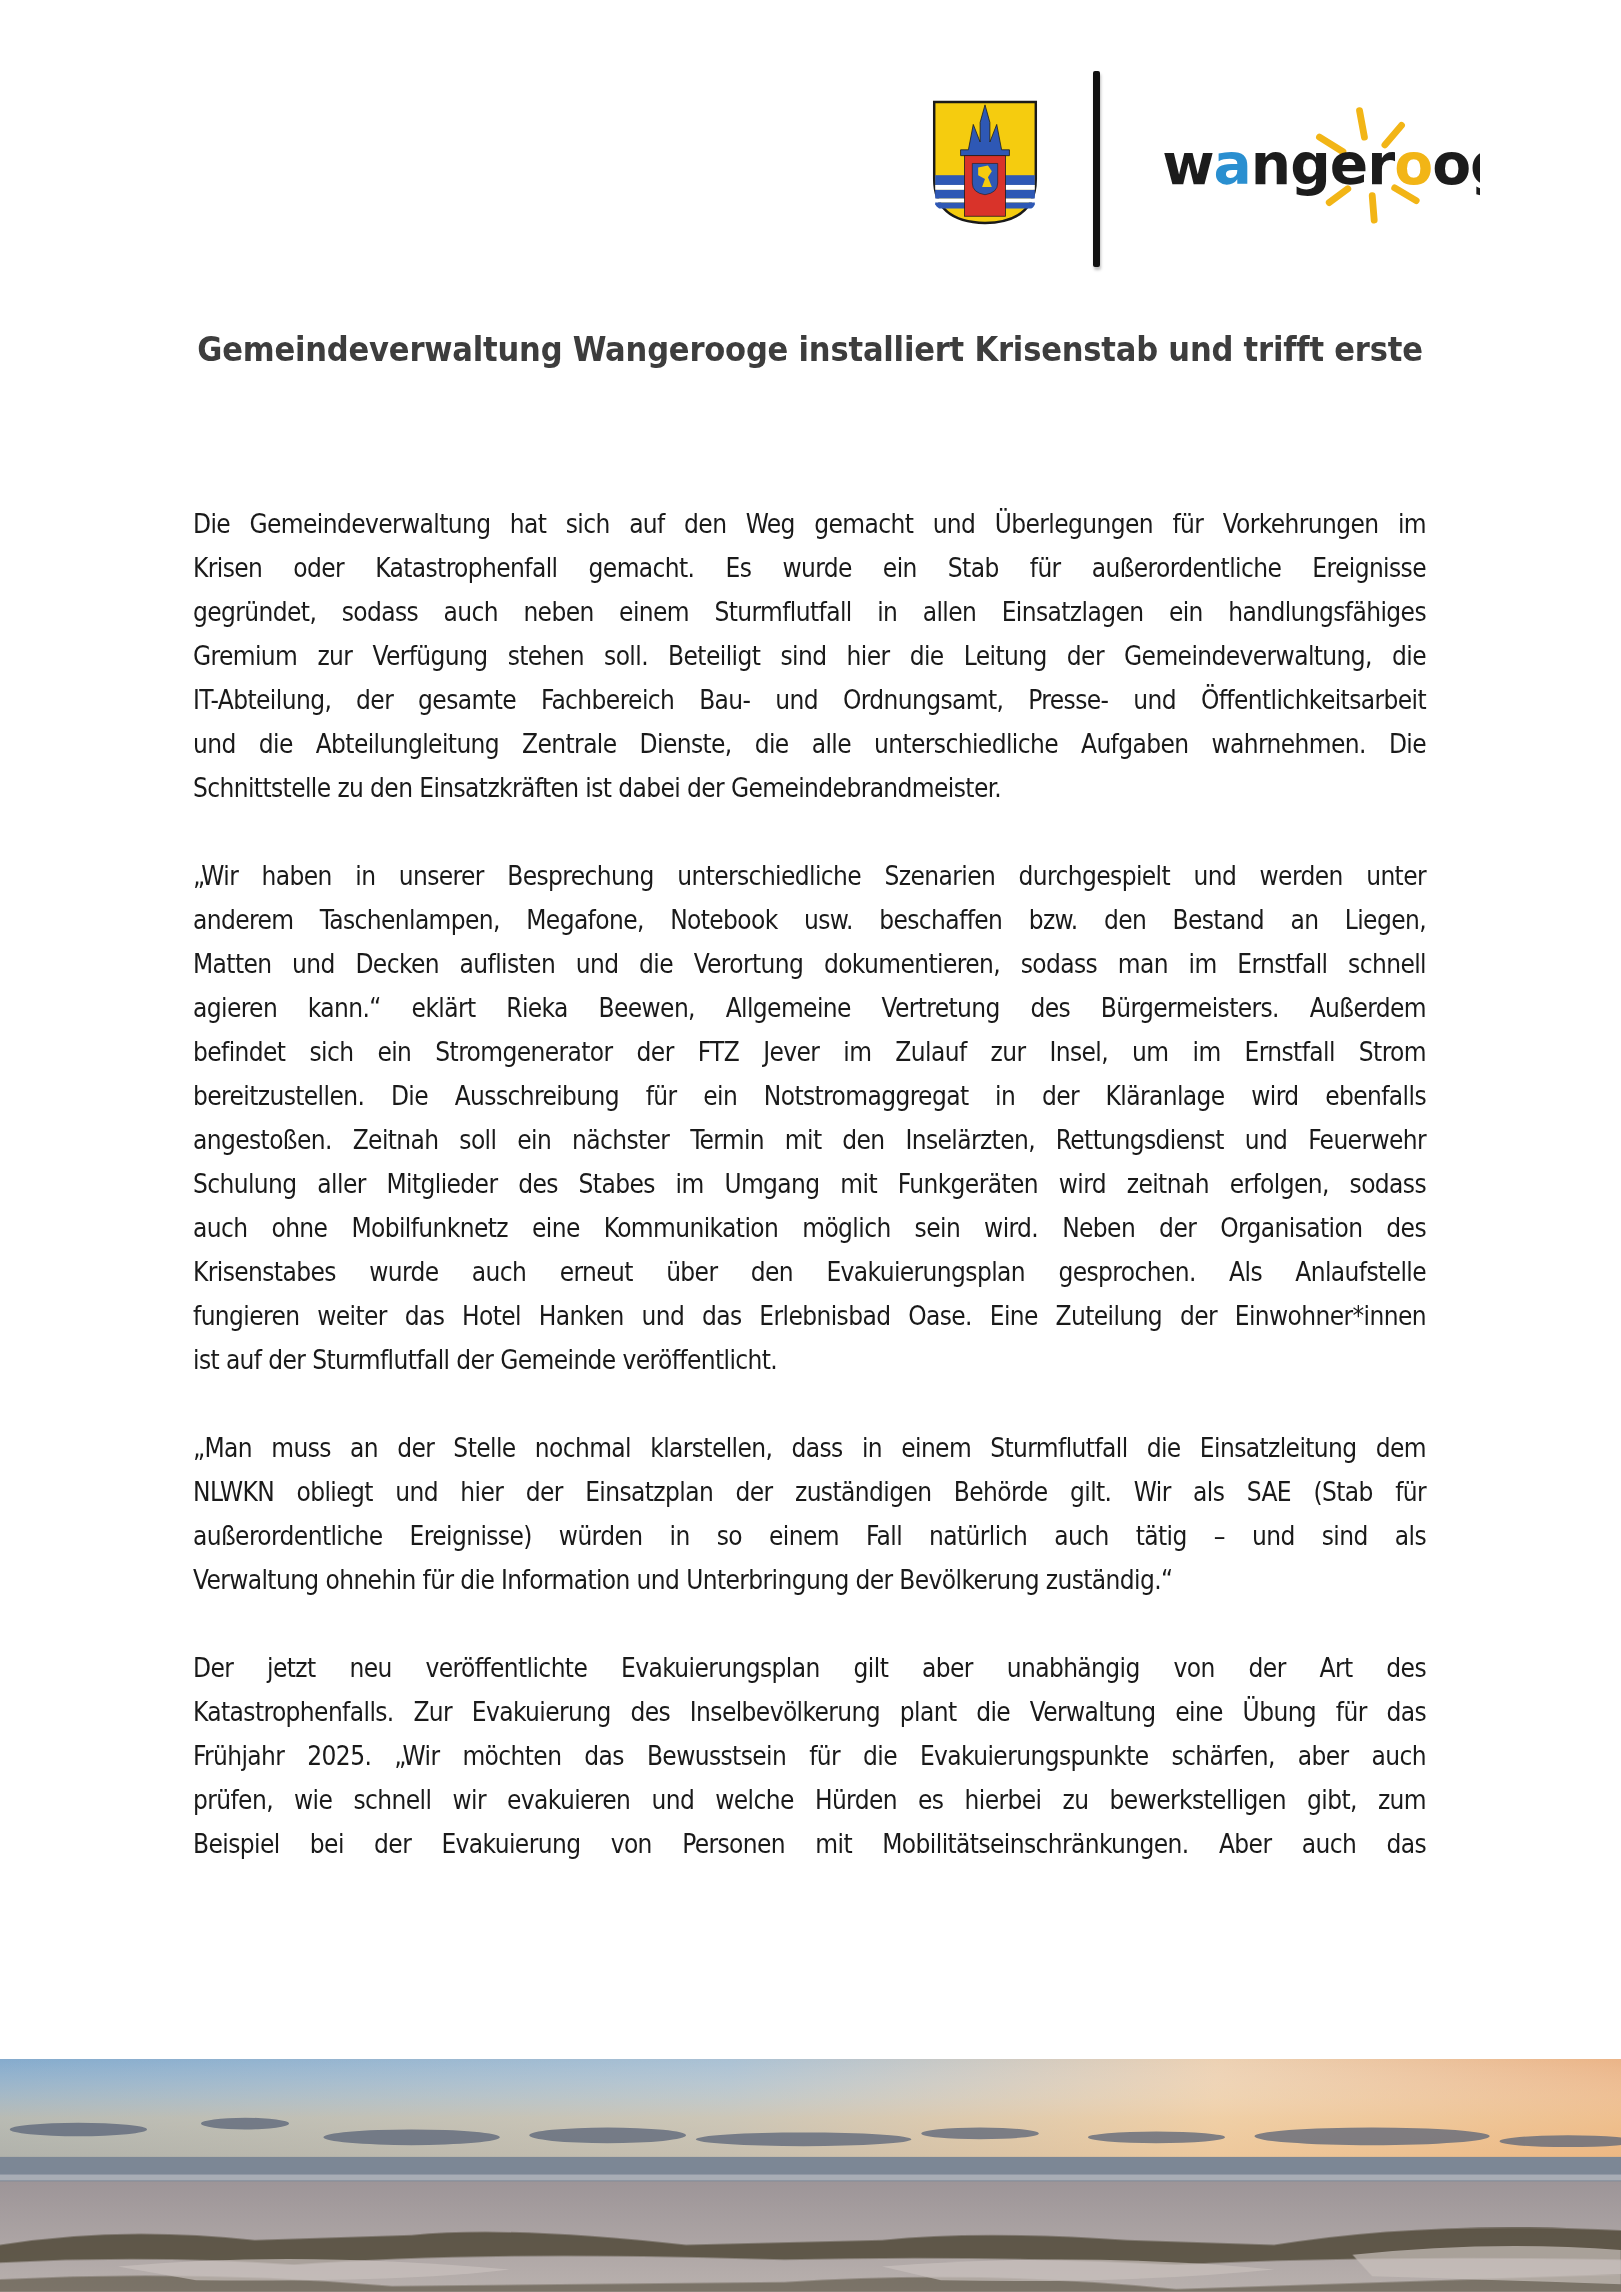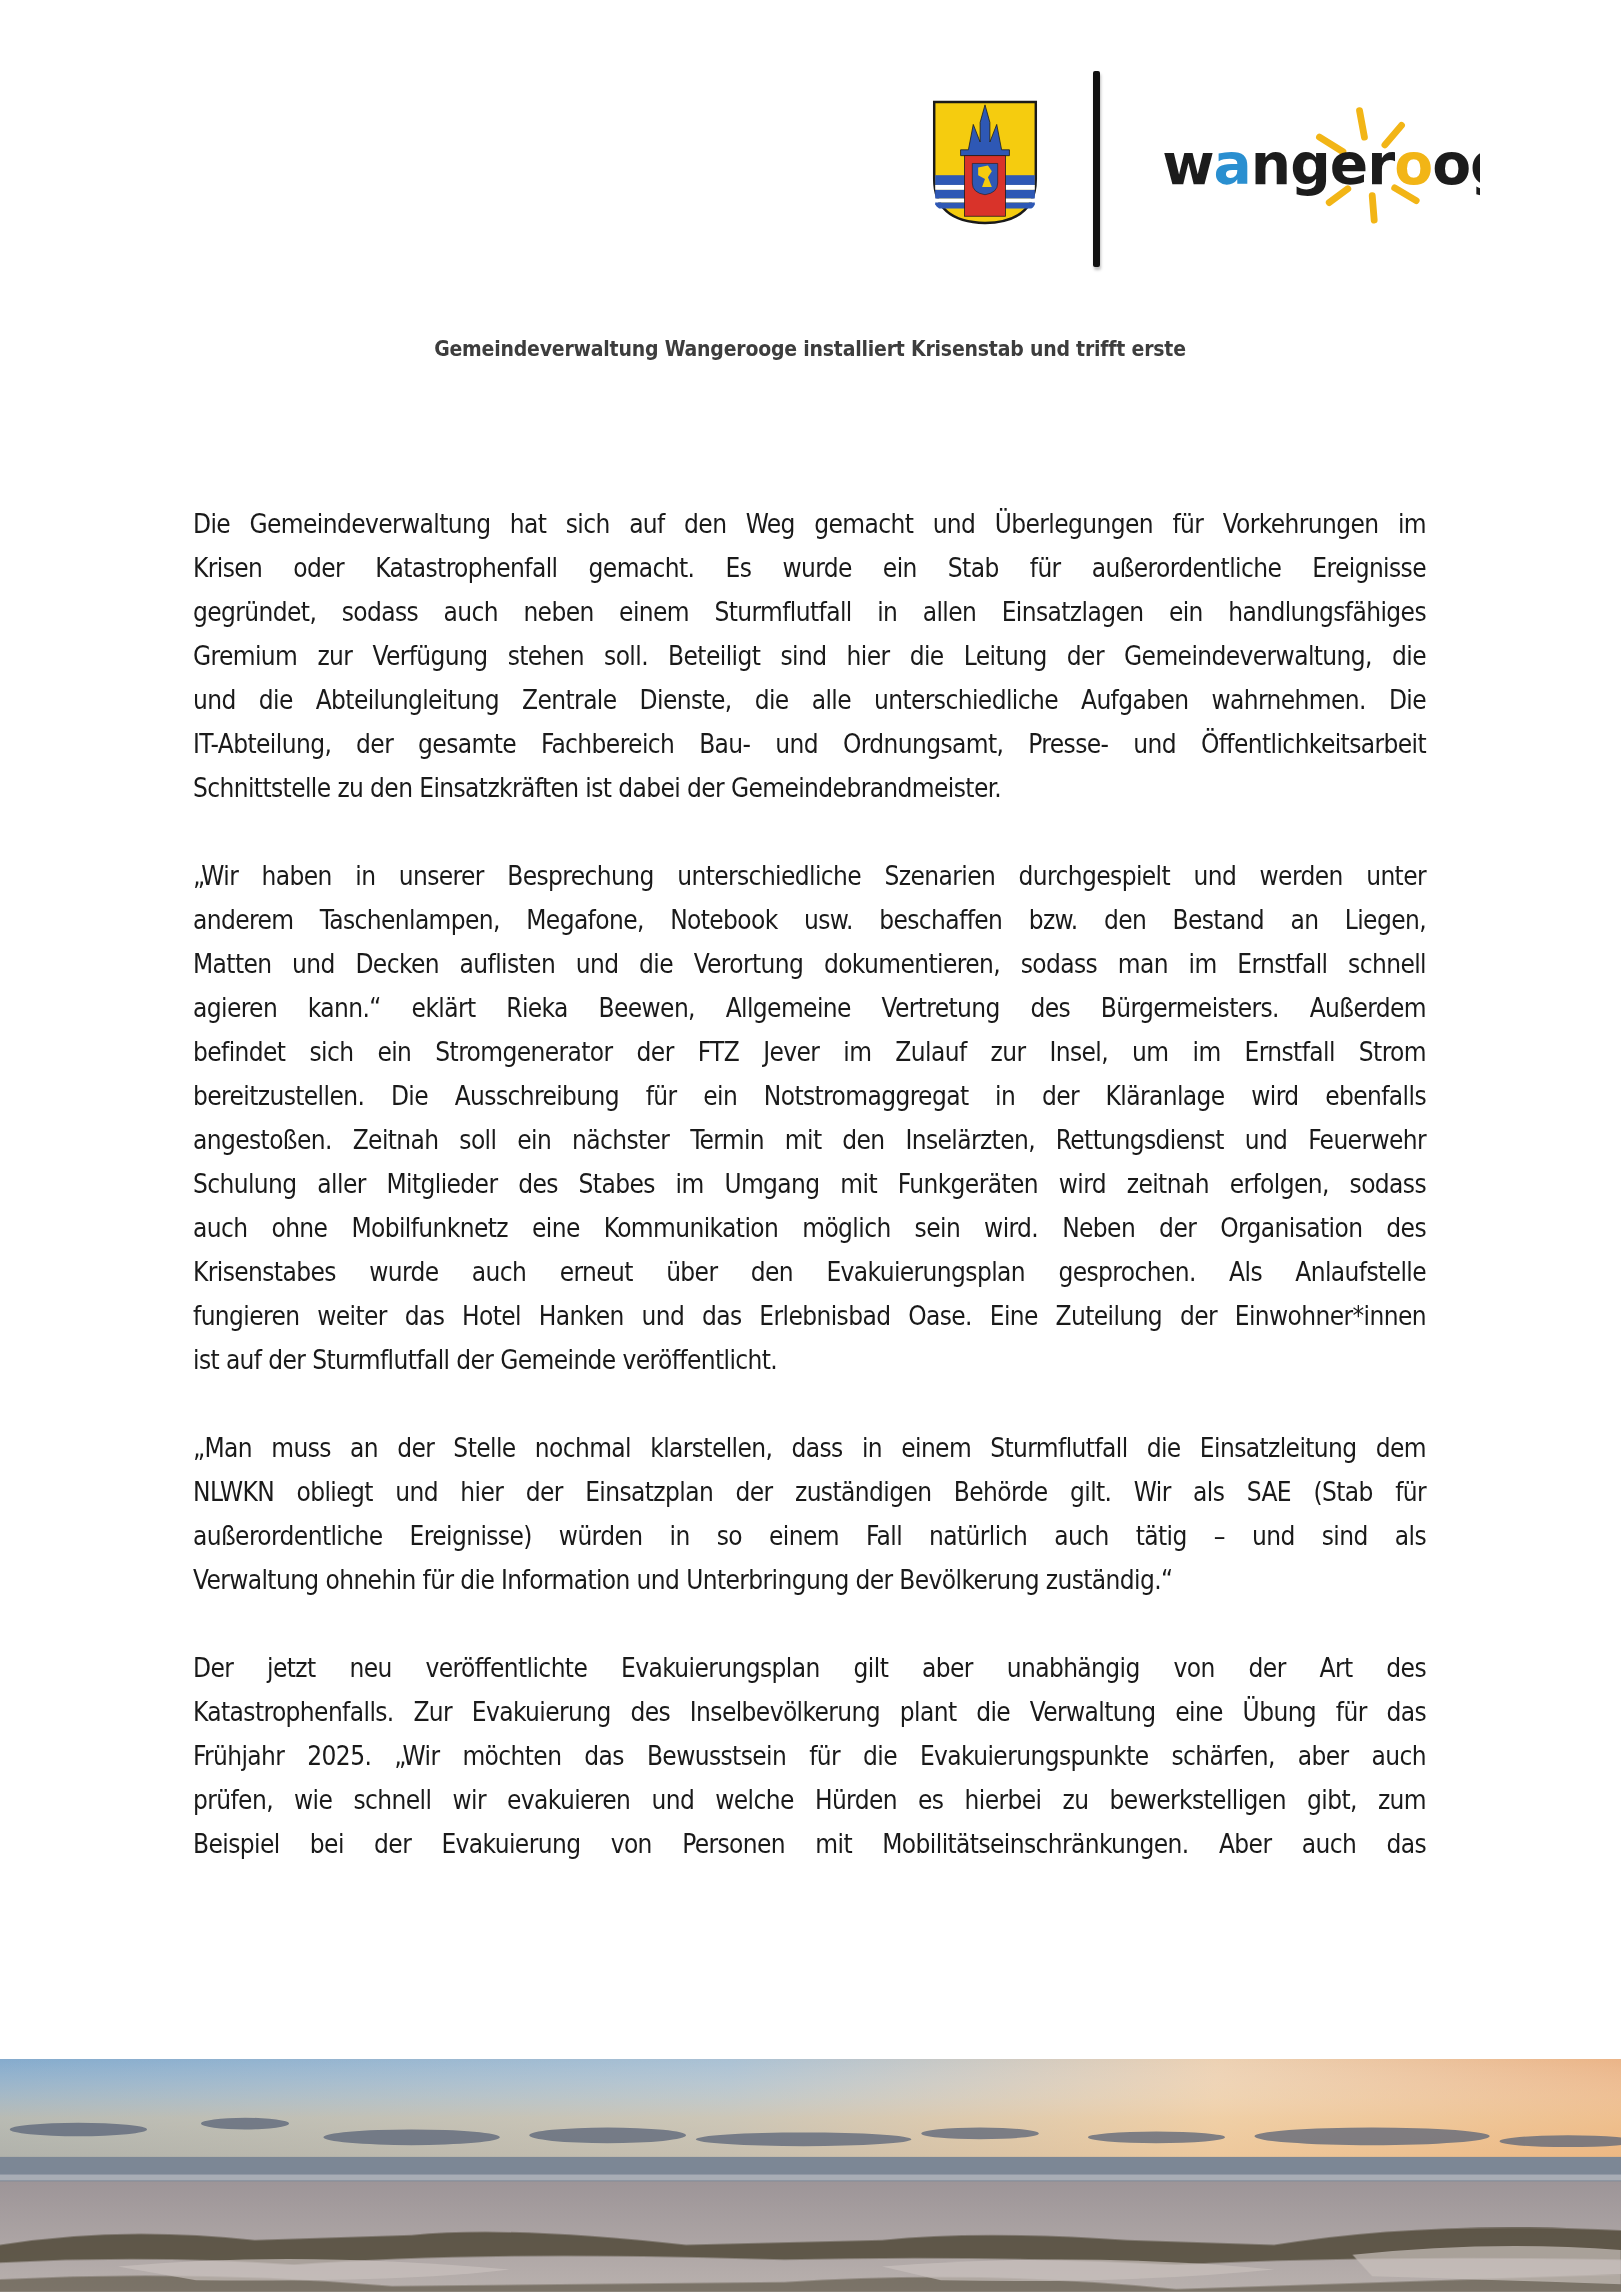--- a/index.html
+++ b/index.html
@@ -6,21 +6,21 @@
   body { width: 1621px; height: 2293px; position: relative; overflow: hidden;
          font-family: "DejaVu Sans Condensed", "DejaVu Sans", "Liberation Sans", sans-serif; }
 
   .header { position: absolute; left: 0; top: 0; width: 1621px; height: 284px; }
   .crest { position: absolute; left: 931px; top: 99px; width: 108px; height: 127px; }
   .divider { position: absolute; left: 1093px; top: 71px; width: 6.9px; height: 196px;
              background: #111111; border-radius: 2px; box-shadow: 1px 2.9px 2.9px rgba(0,0,0,0.25); }
   .wordmark { position: absolute; left: 1157px; top: 98px; width: 323px; height: 127px; }
 
   .title { position: absolute; left: 193px; top: 325px; width: 1234px; text-align: center;
-           color: #3d3d3d; font-size: 21px; line-height: 49px; font-weight: bold;
+           color: #3d3d3d; font-size: 34px; line-height: 49px; font-weight: bold;
            font-stretch: condensed; letter-spacing: -0.2px; }
   .title div { white-space: nowrap; }
 
   .body-text { position: absolute; left: 193px; top: 502px; width: 1234px; color: #1a1a1a;
                font-size: 26px; line-height: 44px; letter-spacing: -0.6px; }
   .para { margin: 0 1px 44px 0; }
   .line { display: block; text-align: justify; text-align-last: justify; white-space: nowrap;
           overflow: visible; height: 44px; }
   .line.last { text-align-last: left; }
 
@@ -61,22 +61,22 @@
 <div class="title">
   <div>Gemeindeverwaltung Wangerooge installiert Krisenstab und trifft erste</div>
 </div>
 
 <div class="body-text">
   <div class="para">
     <span class="line">Die Gemeindeverwaltung hat sich auf den Weg gemacht und Überlegungen für Vorkehrungen im</span>
     <span class="line">Krisen oder Katastrophenfall gemacht. Es wurde ein Stab für außerordentliche Ereignisse</span>
     <span class="line">gegründet, sodass auch neben einem Sturmflutfall in allen Einsatzlagen ein handlungsfähiges</span>
     <span class="line">Gremium zur Verfügung stehen soll. Beteiligt sind hier die Leitung der Gemeindeverwaltung, die</span>
+    <span class="line">IT-Abteilung, der gesamte Fachbereich Bau- und Ordnungsamt, Presse- und Öffentlichkeitsarbeit</span>
     <span class="line">und die Abteilungleitung Zentrale Dienste, die alle unterschiedliche Aufgaben wahrnehmen. Die</span>
-    <span class="line">IT-Abteilung, der gesamte Fachbereich Bau- und Ordnungsamt, Presse- und Öffentlichkeitsarbeit</span>
     <span class="line last">Schnittstelle zu den Einsatzkräften ist dabei der Gemeindebrandmeister.</span>
   </div>
   <div class="para">
     <span class="line">„Wir haben in unserer Besprechung unterschiedliche Szenarien durchgespielt und werden unter</span>
     <span class="line">anderem Taschenlampen, Megafone, Notebook usw. beschaffen bzw. den Bestand an Liegen,</span>
     <span class="line">Matten und Decken auflisten und die Verortung dokumentieren, sodass man im Ernstfall schnell</span>
     <span class="line">agieren kann.“ eklärt Rieka Beewen, Allgemeine Vertretung des Bürgermeisters. Außerdem</span>
     <span class="line">befindet sich ein Stromgenerator der FTZ Jever im Zulauf zur Insel, um im Ernstfall Strom</span>
     <span class="line">bereitzustellen. Die Ausschreibung für ein Notstromaggregat in der Kläranlage wird ebenfalls</span>
     <span class="line">angestoßen. Zeitnah soll ein nächster Termin mit den Inselärzten, Rettungsdienst und Feuerwehr</span>

